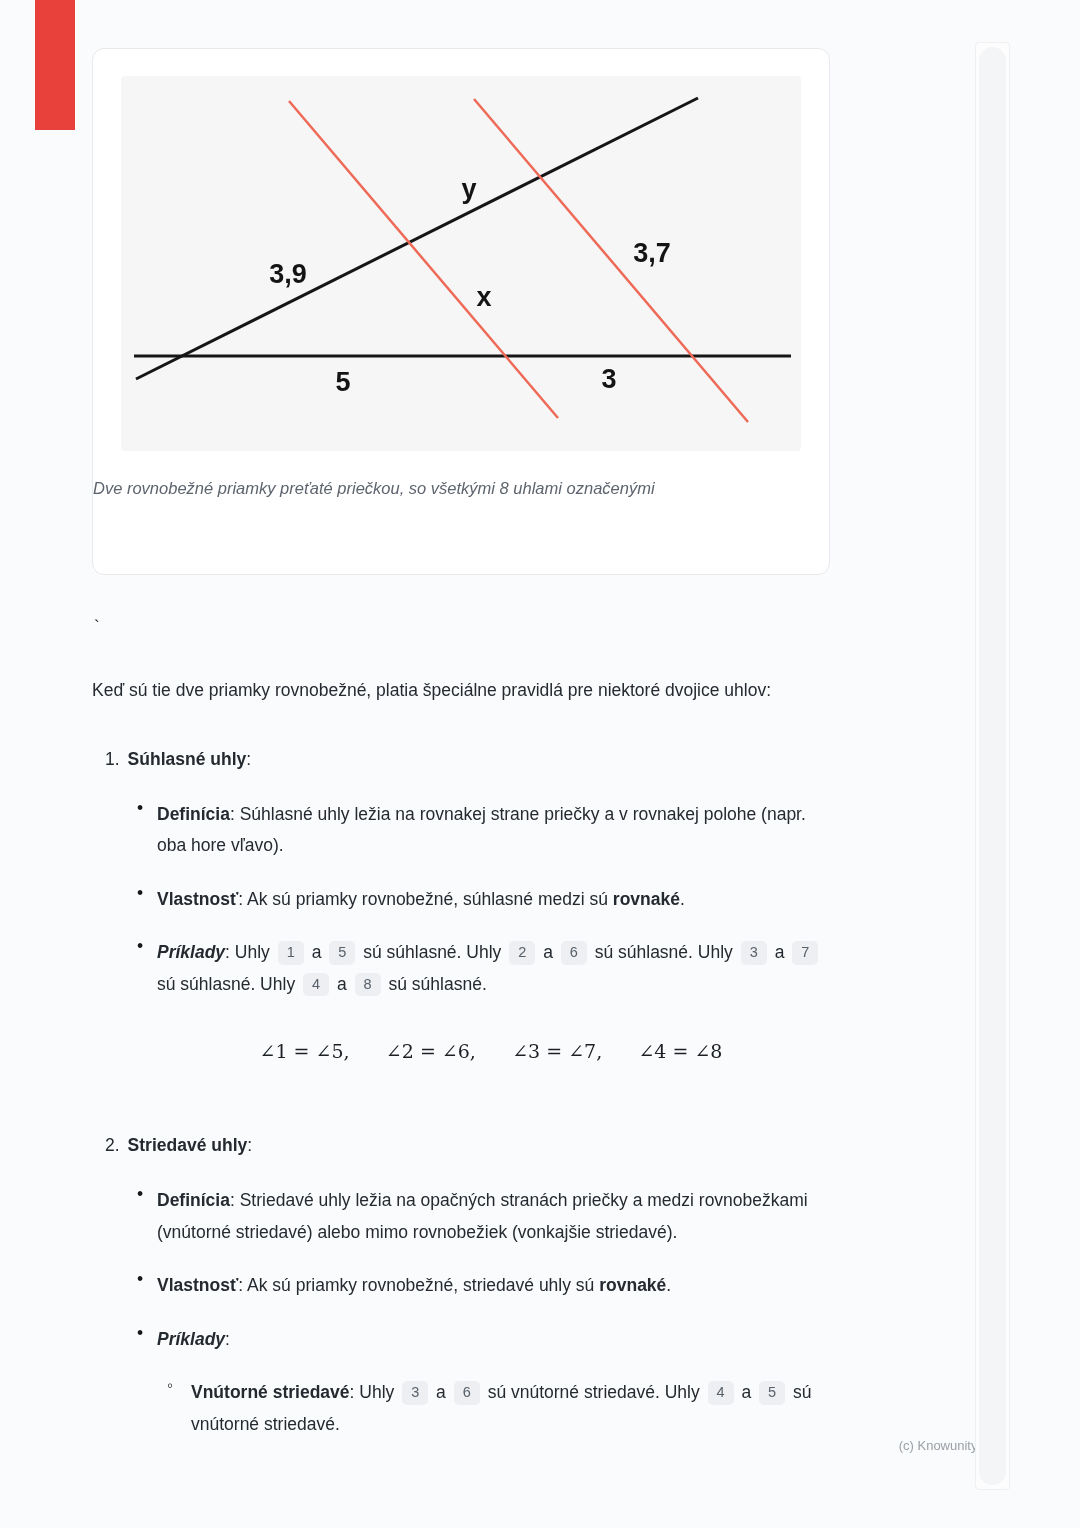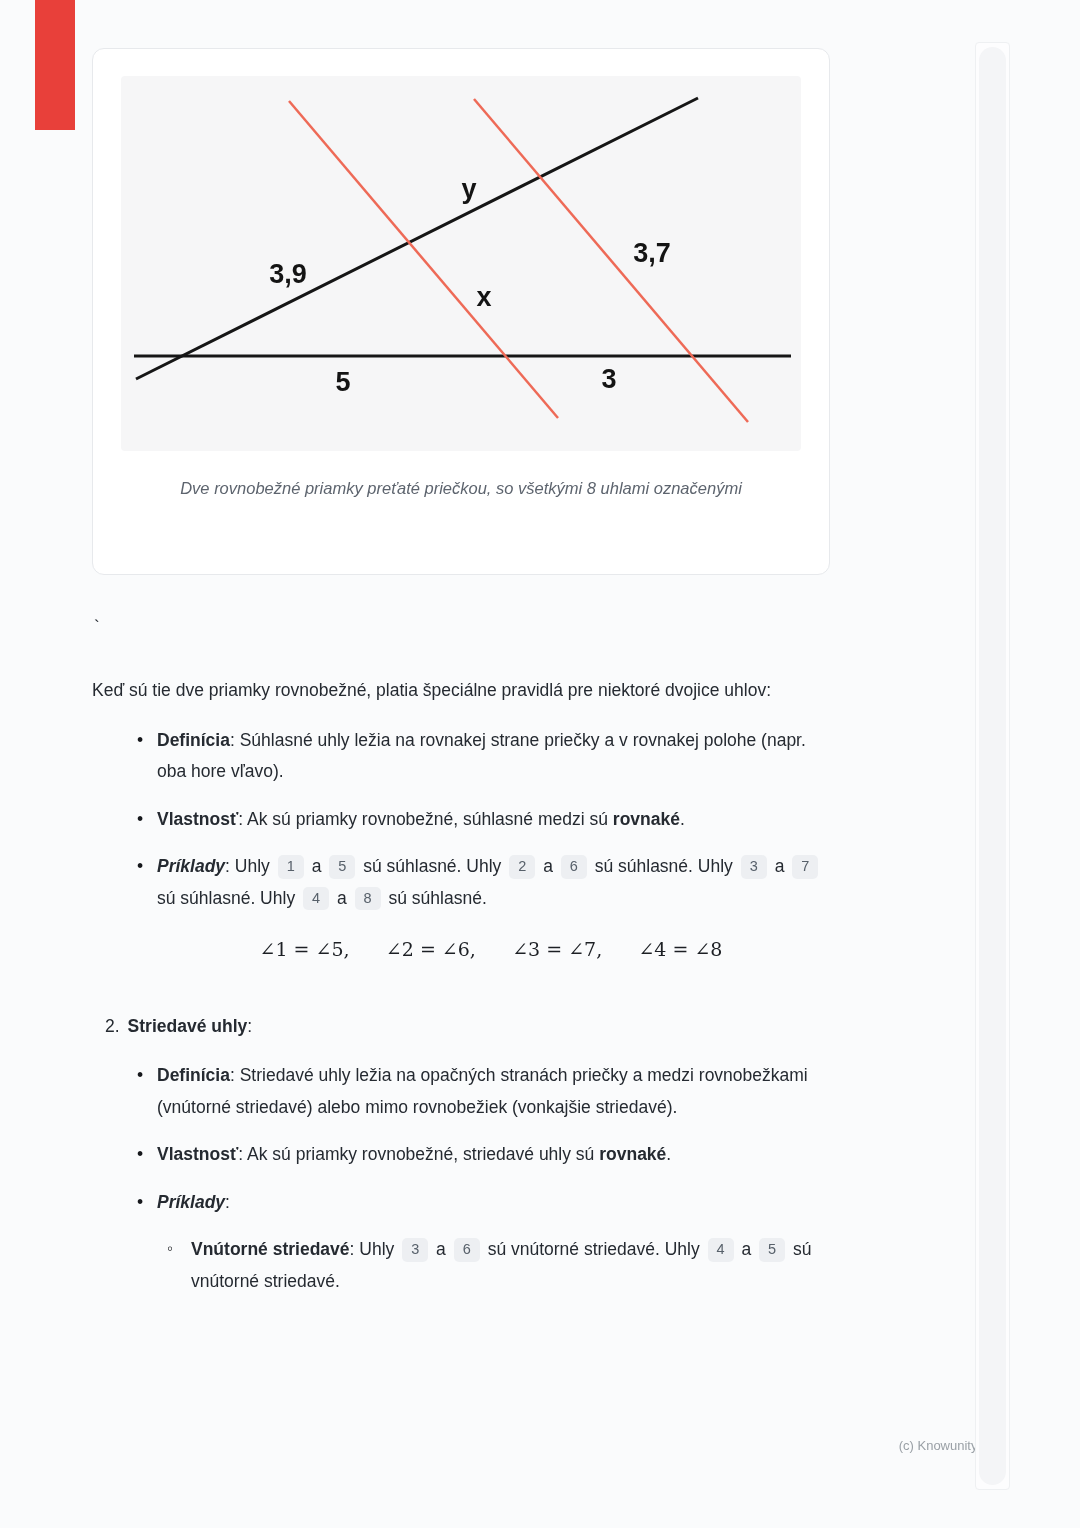--- a/index.html
+++ b/index.html
@@ -38,53 +38,53 @@
   .figure-panel {
     margin:27px 28px 0 28px; height:375px; background:#f6f6f7;
     border-radius:4px;
   }
   .figure-panel svg { width:100%; height:100%; display:block; }
   .figure-panel text {
     font-family:"Liberation Sans", sans-serif;
     font-weight:700; font-size:27px; fill:#141414; text-anchor:middle;
   }
   .figure-caption {
-    margin-top:24px; text-align:center; font-style:italic;
+    margin-top:24px; text-align:left; font-style:italic;
     font-size:16.5px; line-height:26px; color:#5d646e;
   }
 
   .stray { margin-top:42px; margin-left:2px; font-size:17px; color:#252a31; height:20px; }
 
   .intro {
     margin-top:38px; font-size:17.5px; line-height:1.8;
     text-align:justify; color:#252a31;
   }
 
   .item-header { margin:36px 0 0 13px; font-size:17.5px; line-height:32px; }
-  .item-header.second { margin-top:50px; }
+  .item-header.second { margin-top:67px; }
   .item-number { margin-right:8px; }
 
   .bullets { margin-left:45px; margin-top:18px; }
   .bullet { display:flex; margin-bottom:16px; font-size:17.5px; line-height:1.8; }
   .bullet .marker { flex:none; width:20px; color:#16181c; }
-  .bullet-body { flex:1; }
+  .bullet-body { flex:1;margin-top:6px; }
 
   .bullet.sub { margin-left:30px; margin-top:6px; margin-bottom:0; }
   .bullet.sub .marker { width:24px; font-size:17px; }
 
   .seg.bold { font-weight:700; }
   .seg.italic { font-style:italic;font-weight:bold; }
   .seg.chip {
     display:inline-block; background:#edeff2; color:#57606a;
     border-radius:5px; padding:1px 9px; margin:0 3px;
     font-size:14.5px; line-height:1.5; position:relative; top:-1px;
   }
 
   .math {
-    margin-top:24px; text-align:center; padding-left:60px;
+    margin-top:40px; text-align:center; padding-left:60px;
     font-family:"DejaVu Serif", "DejaVu Sans", serif;
     font-size:19px; color:#1c1f24; white-space:pre;
   }
 
   .footer {
     position:absolute; right:70px; top:1438px;
     font-size:13px; color:#9aa0a6;
   }
 </style>
 </head>
@@ -113,20 +113,23 @@
       <div>Dve rovnobežné priamky preťaté priečkou, so všetkými 8 uhlami označenými</div>
     </figcaption>
   </figure>
 
   <div class="stray">`</div>
 
   <p class="intro">Keď sú tie dve priamky rovnobežné, platia špeciálne pravidlá pre niektoré dvojice uhlov:</p>
 
   <div class="list">
 
+    <div class="item-header">
+      <span class="item-number">1.</span><span class="item-title"><span class="seg bold">Súhlasné uhly</span><span class="seg text">:</span></span>
+    </div>
 
     <div class="bullets">
       <div class="bullet">
         <span class="marker">•</span>
         <div class="bullet-body"><span class="seg bold">Definícia</span><span class="seg text">: Súhlasné uhly ležia na rovnakej strane priečky a v rovnakej polohe (napr. oba hore vľavo).</span></div>
       </div>
       <div class="bullet">
         <span class="marker">•</span>
         <div class="bullet-body"><span class="seg bold">Vlastnosť</span><span class="seg text">: Ak sú priamky rovnobežné, súhlasné medzi sú </span><span class="seg bold">rovnaké</span><span class="seg text">.</span></div>
       </div>

